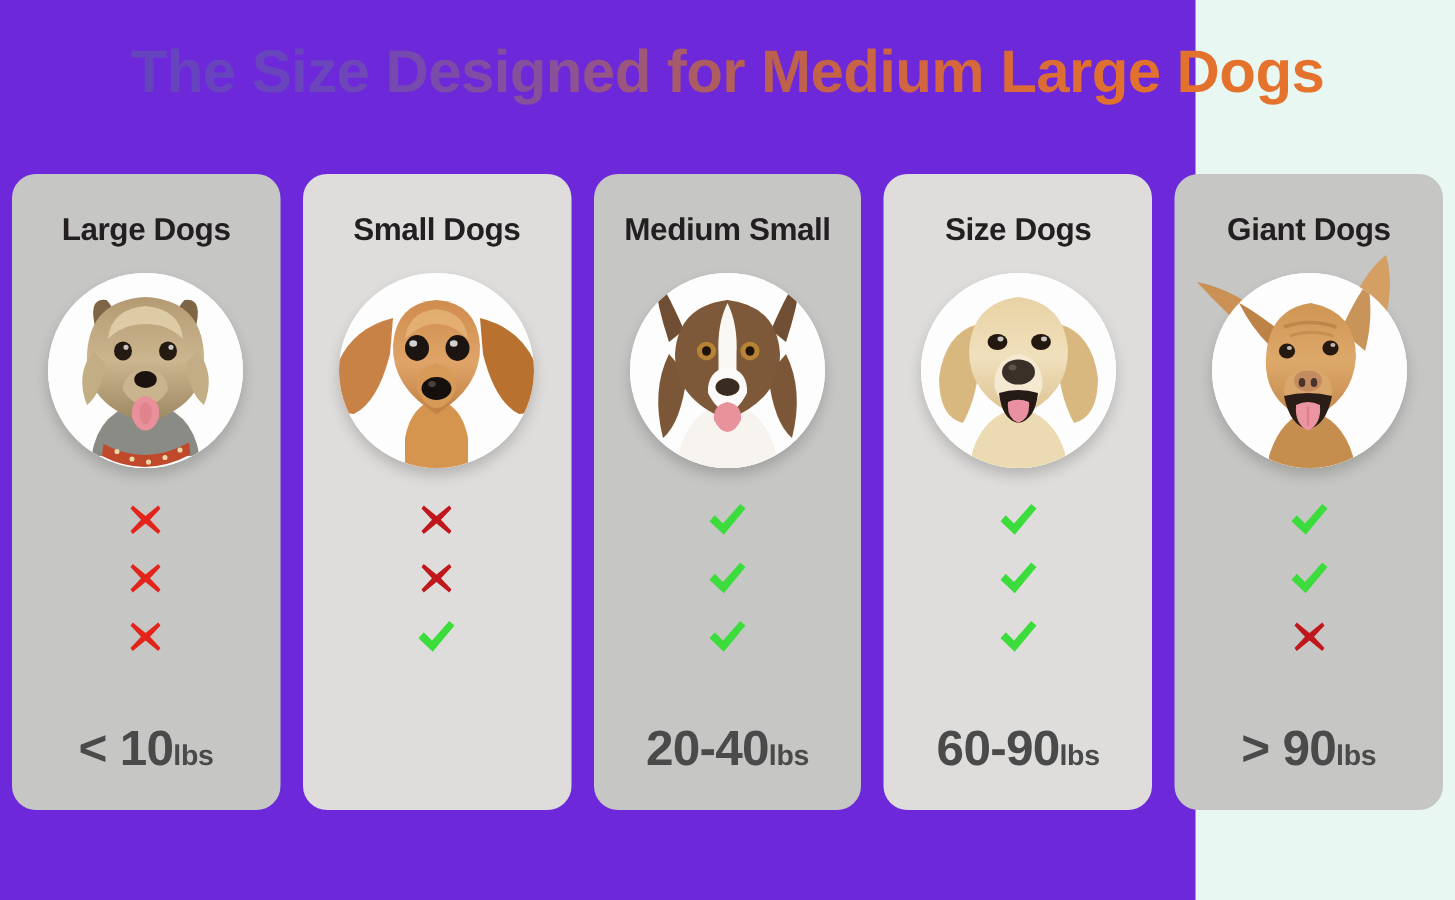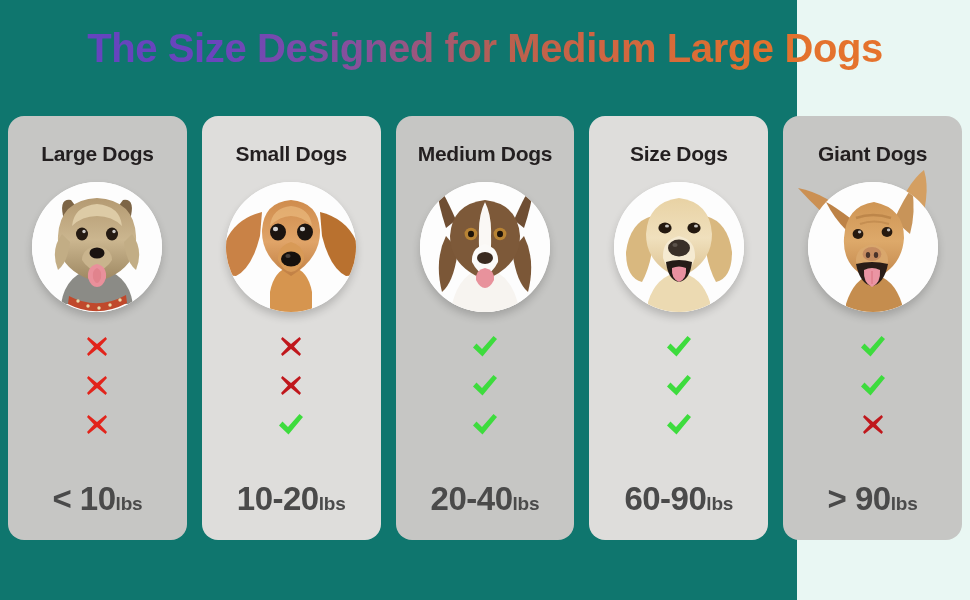--- a/index.html
+++ b/index.html
@@ -7,21 +7,21 @@
   html,body{
     width:970px; height:600px;
     overflow:hidden;
     background:#e9f7f3;
     font-family:"Liberation Sans", sans-serif;
   }
 
   #stage{
     position:relative;
     width:797px; height:600px;
-    background:#0f766e;
+    background:#6d28d9;
     padding-left:36px;
   }
 
   
   #title{
     position:absolute;
     left:0; top:26px;
     width:970px;
     text-align:center;
     font-size:40px;
@@ -264,27 +264,24 @@
               <path d="M2.5 1 L11 8 L19.5 1 L21 3 L14 10.5 L21 18 L19.5 20 L11 13 L2.5 20 L1 18 L8 10.5 L1 3 Z" fill="#c0171c"></path>
             </svg>
         </div>
         <div class="mark v">
           <svg width="26" height="23" viewBox="0 0 26 23">
               <path d="M1 12.5 L4.5 8.5 L10 14 L21.5 1 L25 4 L10.5 21.5 Z" fill="#3ddc3d"></path>
             </svg>
         </div>
       </div>
 
-      <div class="weight">
-        <span class="num">10-20</span><span class="unit">lbs</span>
-      </div>
     </div>
 
     <div class="card dark">
-      <div class="card-title">Medium Dogs</div>
+      <div class="card-title">Medium Small</div>
 
       <div class="photo-wrap">
         <div class="disc"></div>
         <div class="dog">
           <svg viewBox="0 0 166 166">
             <defs>
               <clipPath id="c3">
                   <circle cx="83" cy="83" r="65"></circle>
                 </clipPath>
             </defs>

